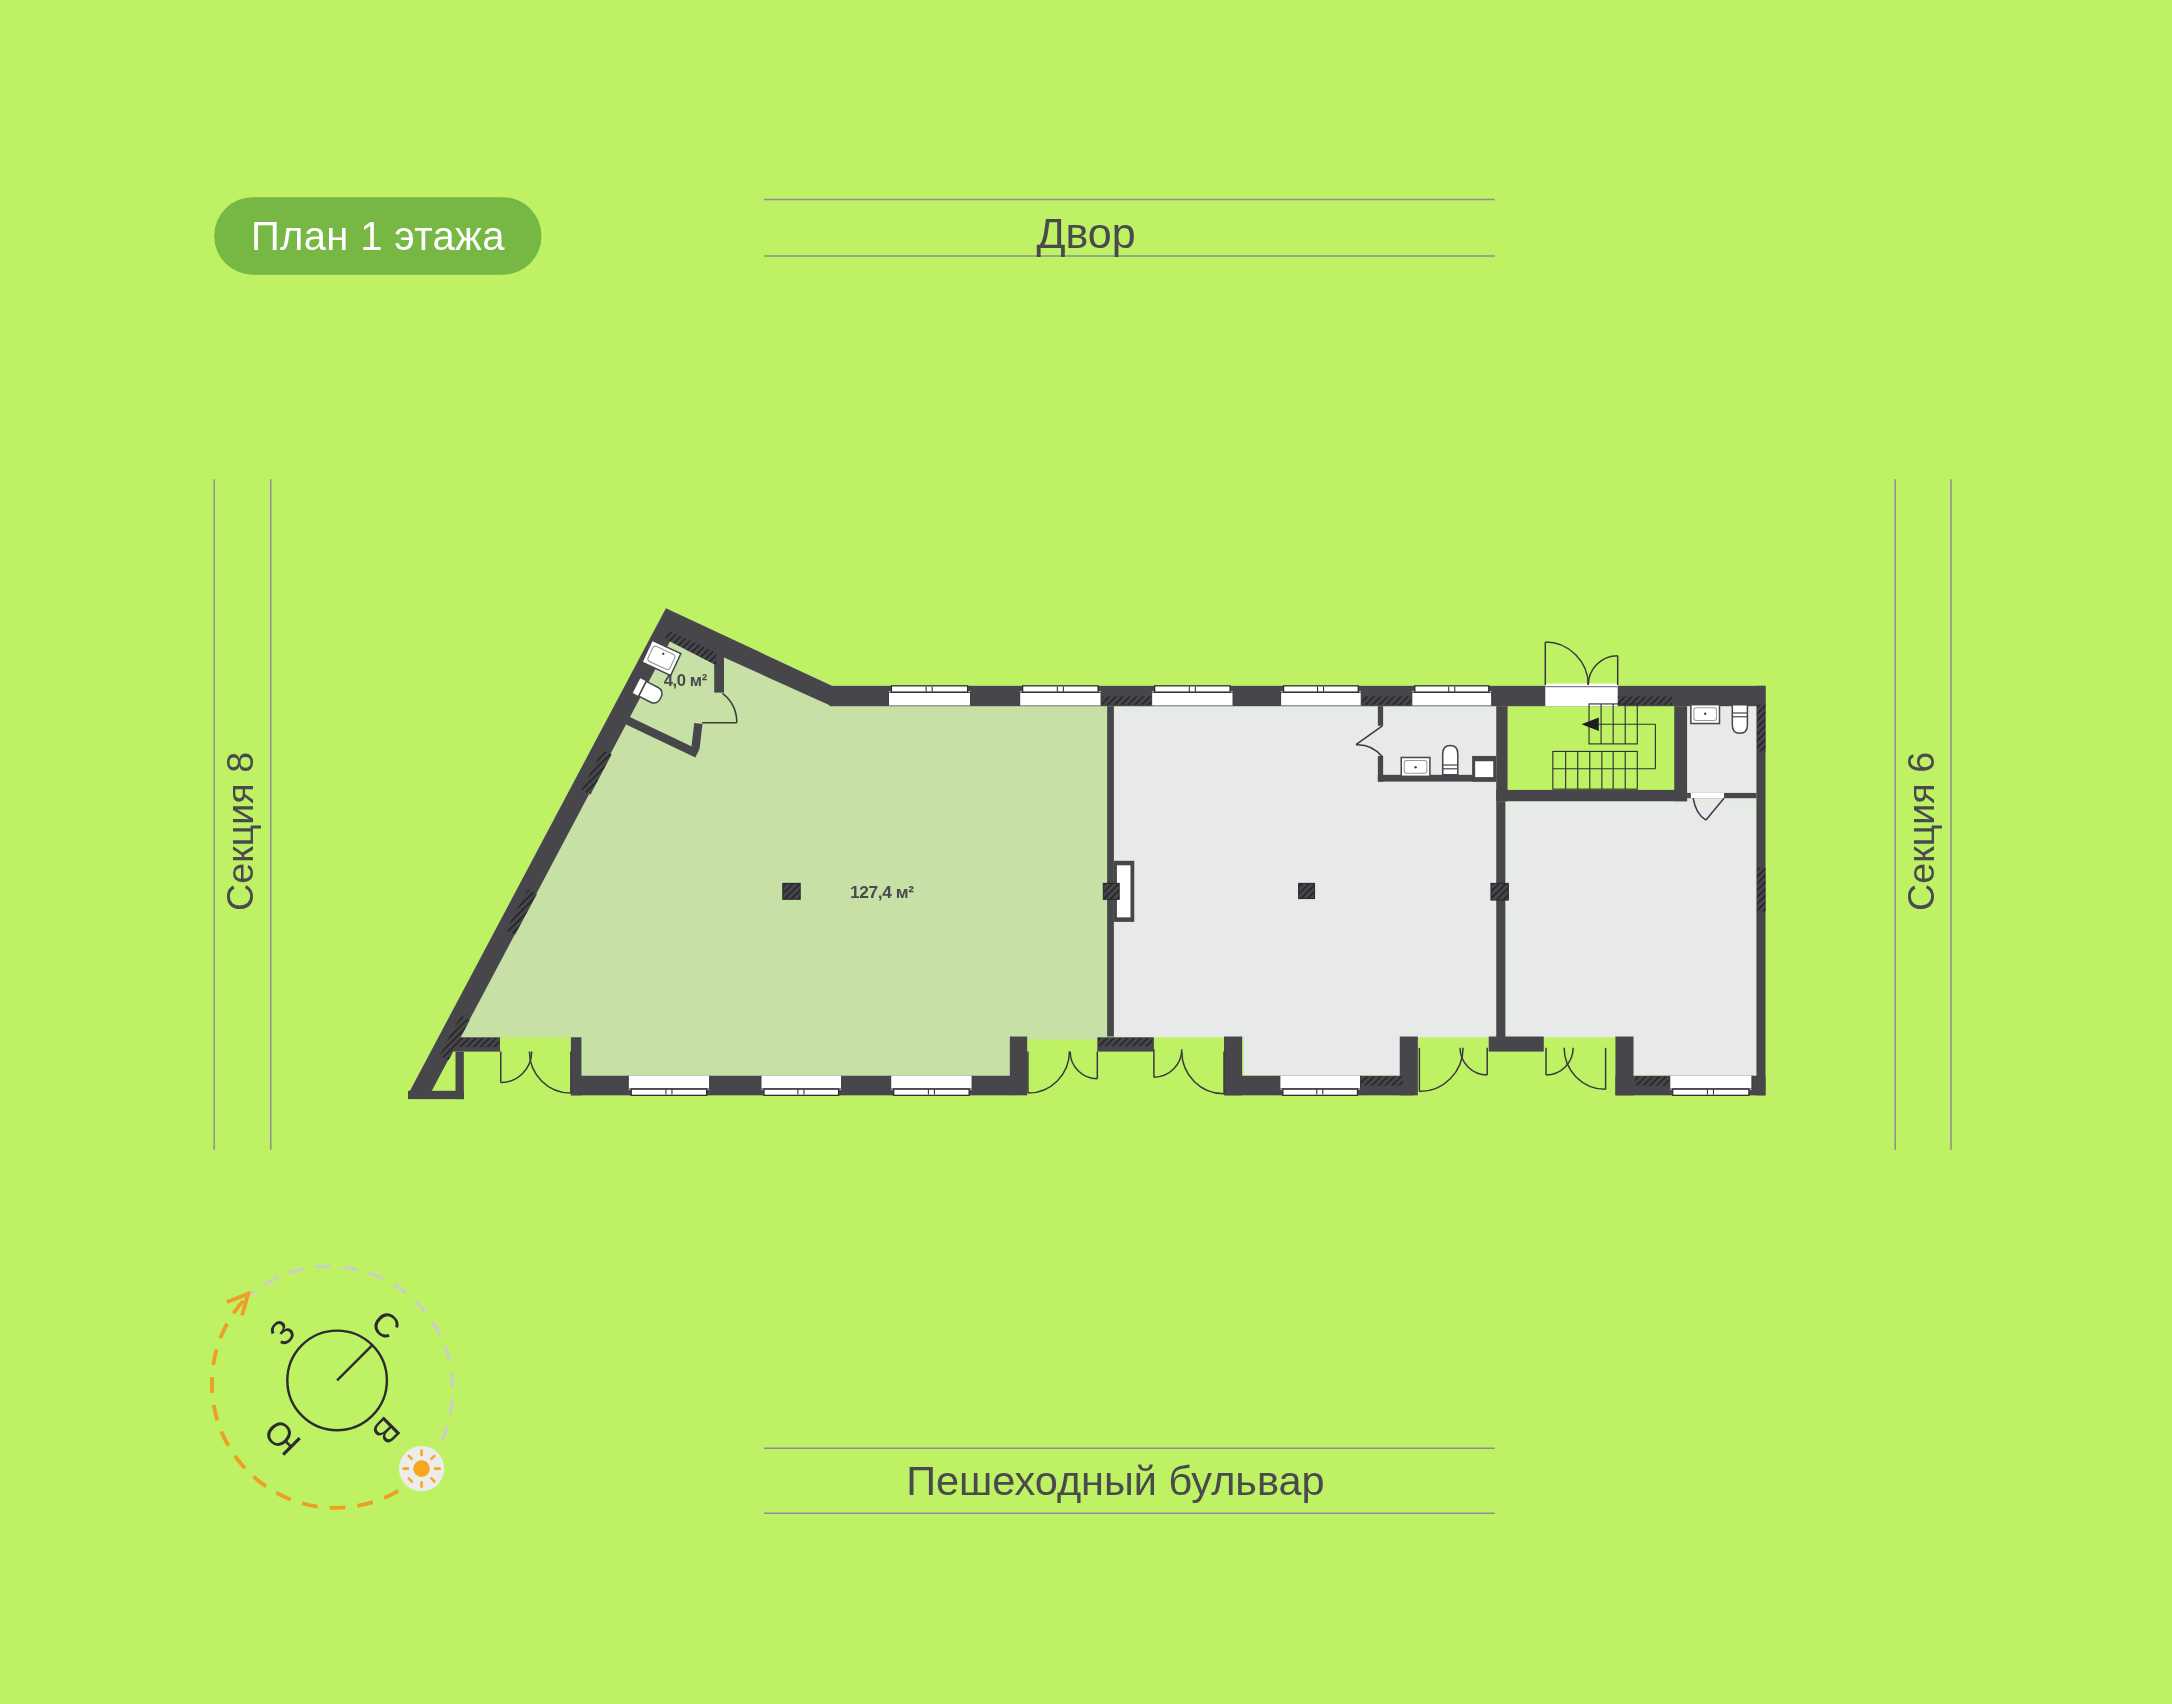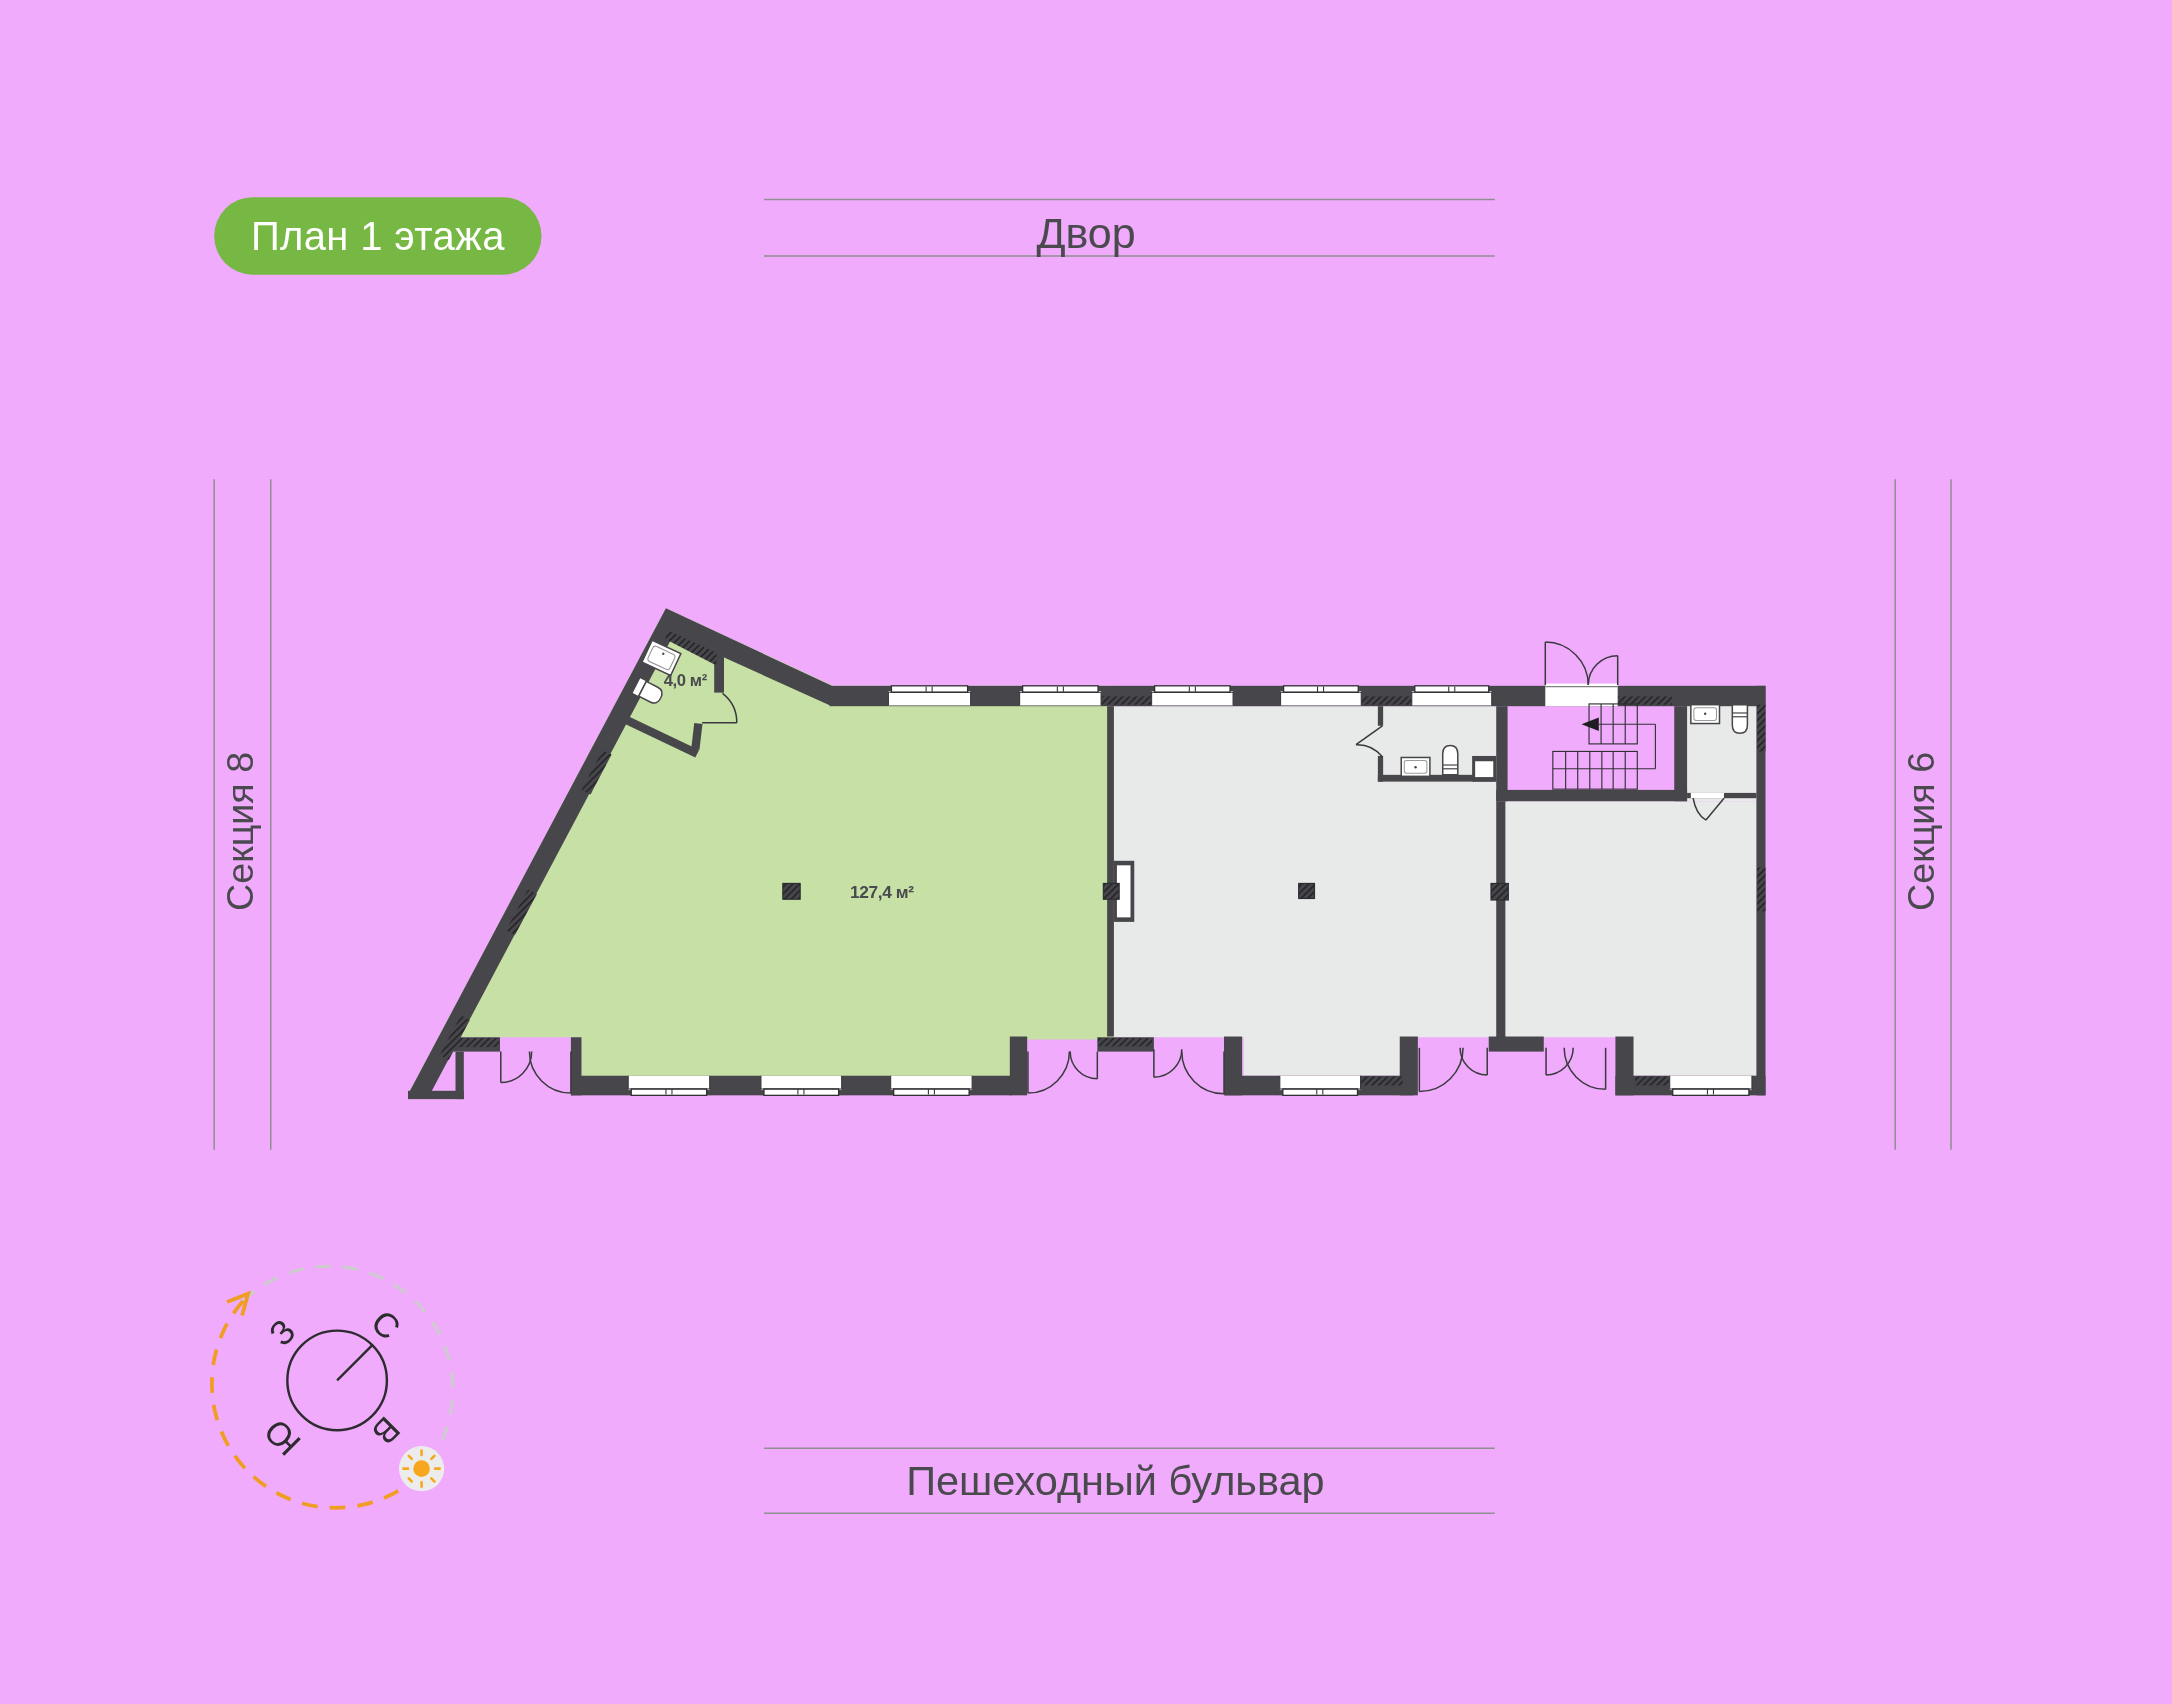--- a/index.html
+++ b/index.html
@@ -1,16 +1,16 @@
 <!DOCTYPE html>
 <html style="font-size:12px"><head>
 <meta charset="utf-8">
 <style>
   html,body{margin:0;padding:0;background:#ffffff;}
-  #page{position:relative;width:2172px;height:1705px;background:#f0abfc;overflow:hidden;
+  #page{position:relative;width:2172px;height:1705px;background:#bef264;overflow:hidden;
         font-family:"Liberation Sans", sans-serif;}
   svg{position:absolute;left:0;top:0;}
   text{font-family:"Liberation Sans", sans-serif;}
 </style>
 </head>
 <body>
 <div id="page">
 <svg width="2172" height="1705" viewBox="0 0 2880 2260">
 <defs>
   <pattern id="hatch" width="9" height="9" patternUnits="userSpaceOnUse">

